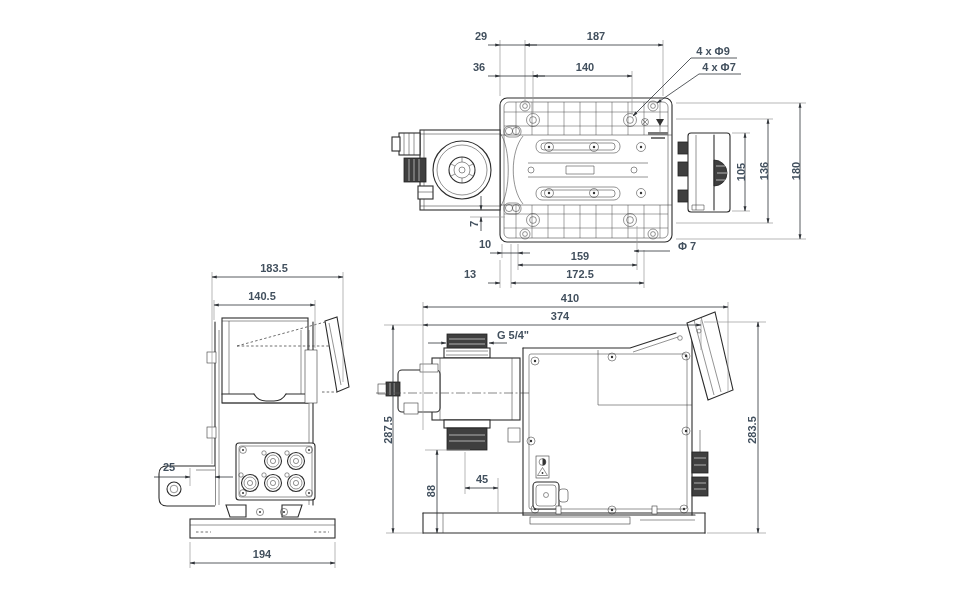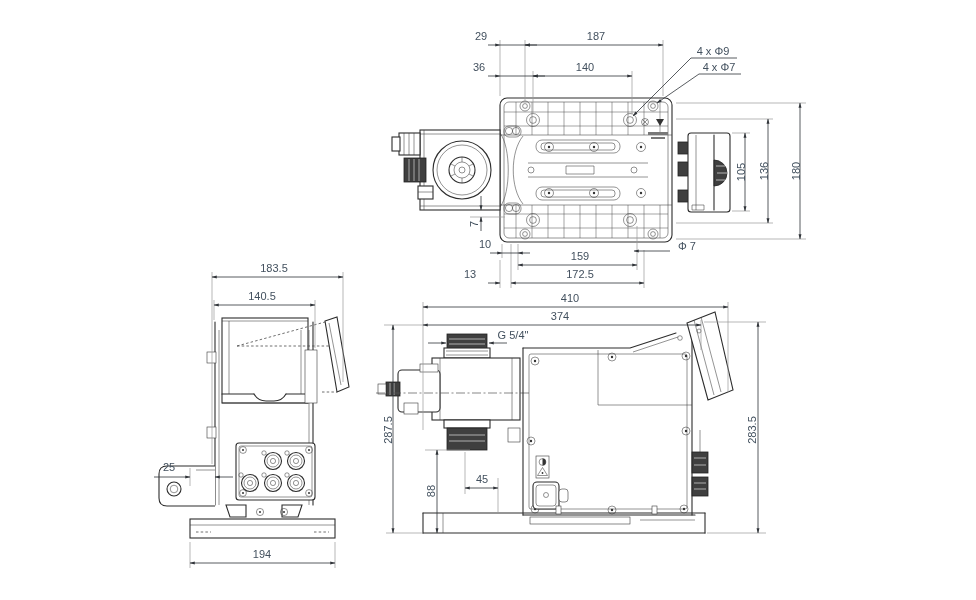--- a/index.html
+++ b/index.html
@@ -1,17 +1,17 @@
 <!DOCTYPE html>
 <html><head>
 <meta charset="utf-8">
 <style>
   html,body{margin:0;padding:0;background:#ffffff;}
   .stage{width:976px;height:600px;position:relative;background:#fff;overflow:hidden;
-         font-family:"Liberation Sans", sans-serif;}
+         font-family:"Liberation Sans", sans-serif;font-weight:bold;}
   svg{display:block;}
   .obj{fill:none;stroke:#2d2d2d;stroke-width:1.1;stroke-linejoin:round;stroke-linecap:round;}
   .thin{fill:none;stroke:#3a3a3a;stroke-width:0.55;stroke-linejoin:round;}
   .rib{fill:none;stroke:#4a4a4a;stroke-width:0.5;}
   .dim{fill:none;stroke:#2f3338;stroke-width:0.8;}
   .ext{fill:none;stroke:#9a9a9a;stroke-width:0.7;}
   .dash{fill:none;stroke:#4a4a4a;stroke-width:0.8;stroke-dasharray:2.5 2.2;}
   .cdash{fill:none;stroke:#555;stroke-width:0.7;stroke-dasharray:9 2.5 2 2.5;}
   .dark{fill:#3f3f3f;stroke:#222;stroke-width:0.8;}
   .white{fill:#ffffff;stroke:#2d2d2d;stroke-width:1.1;}

